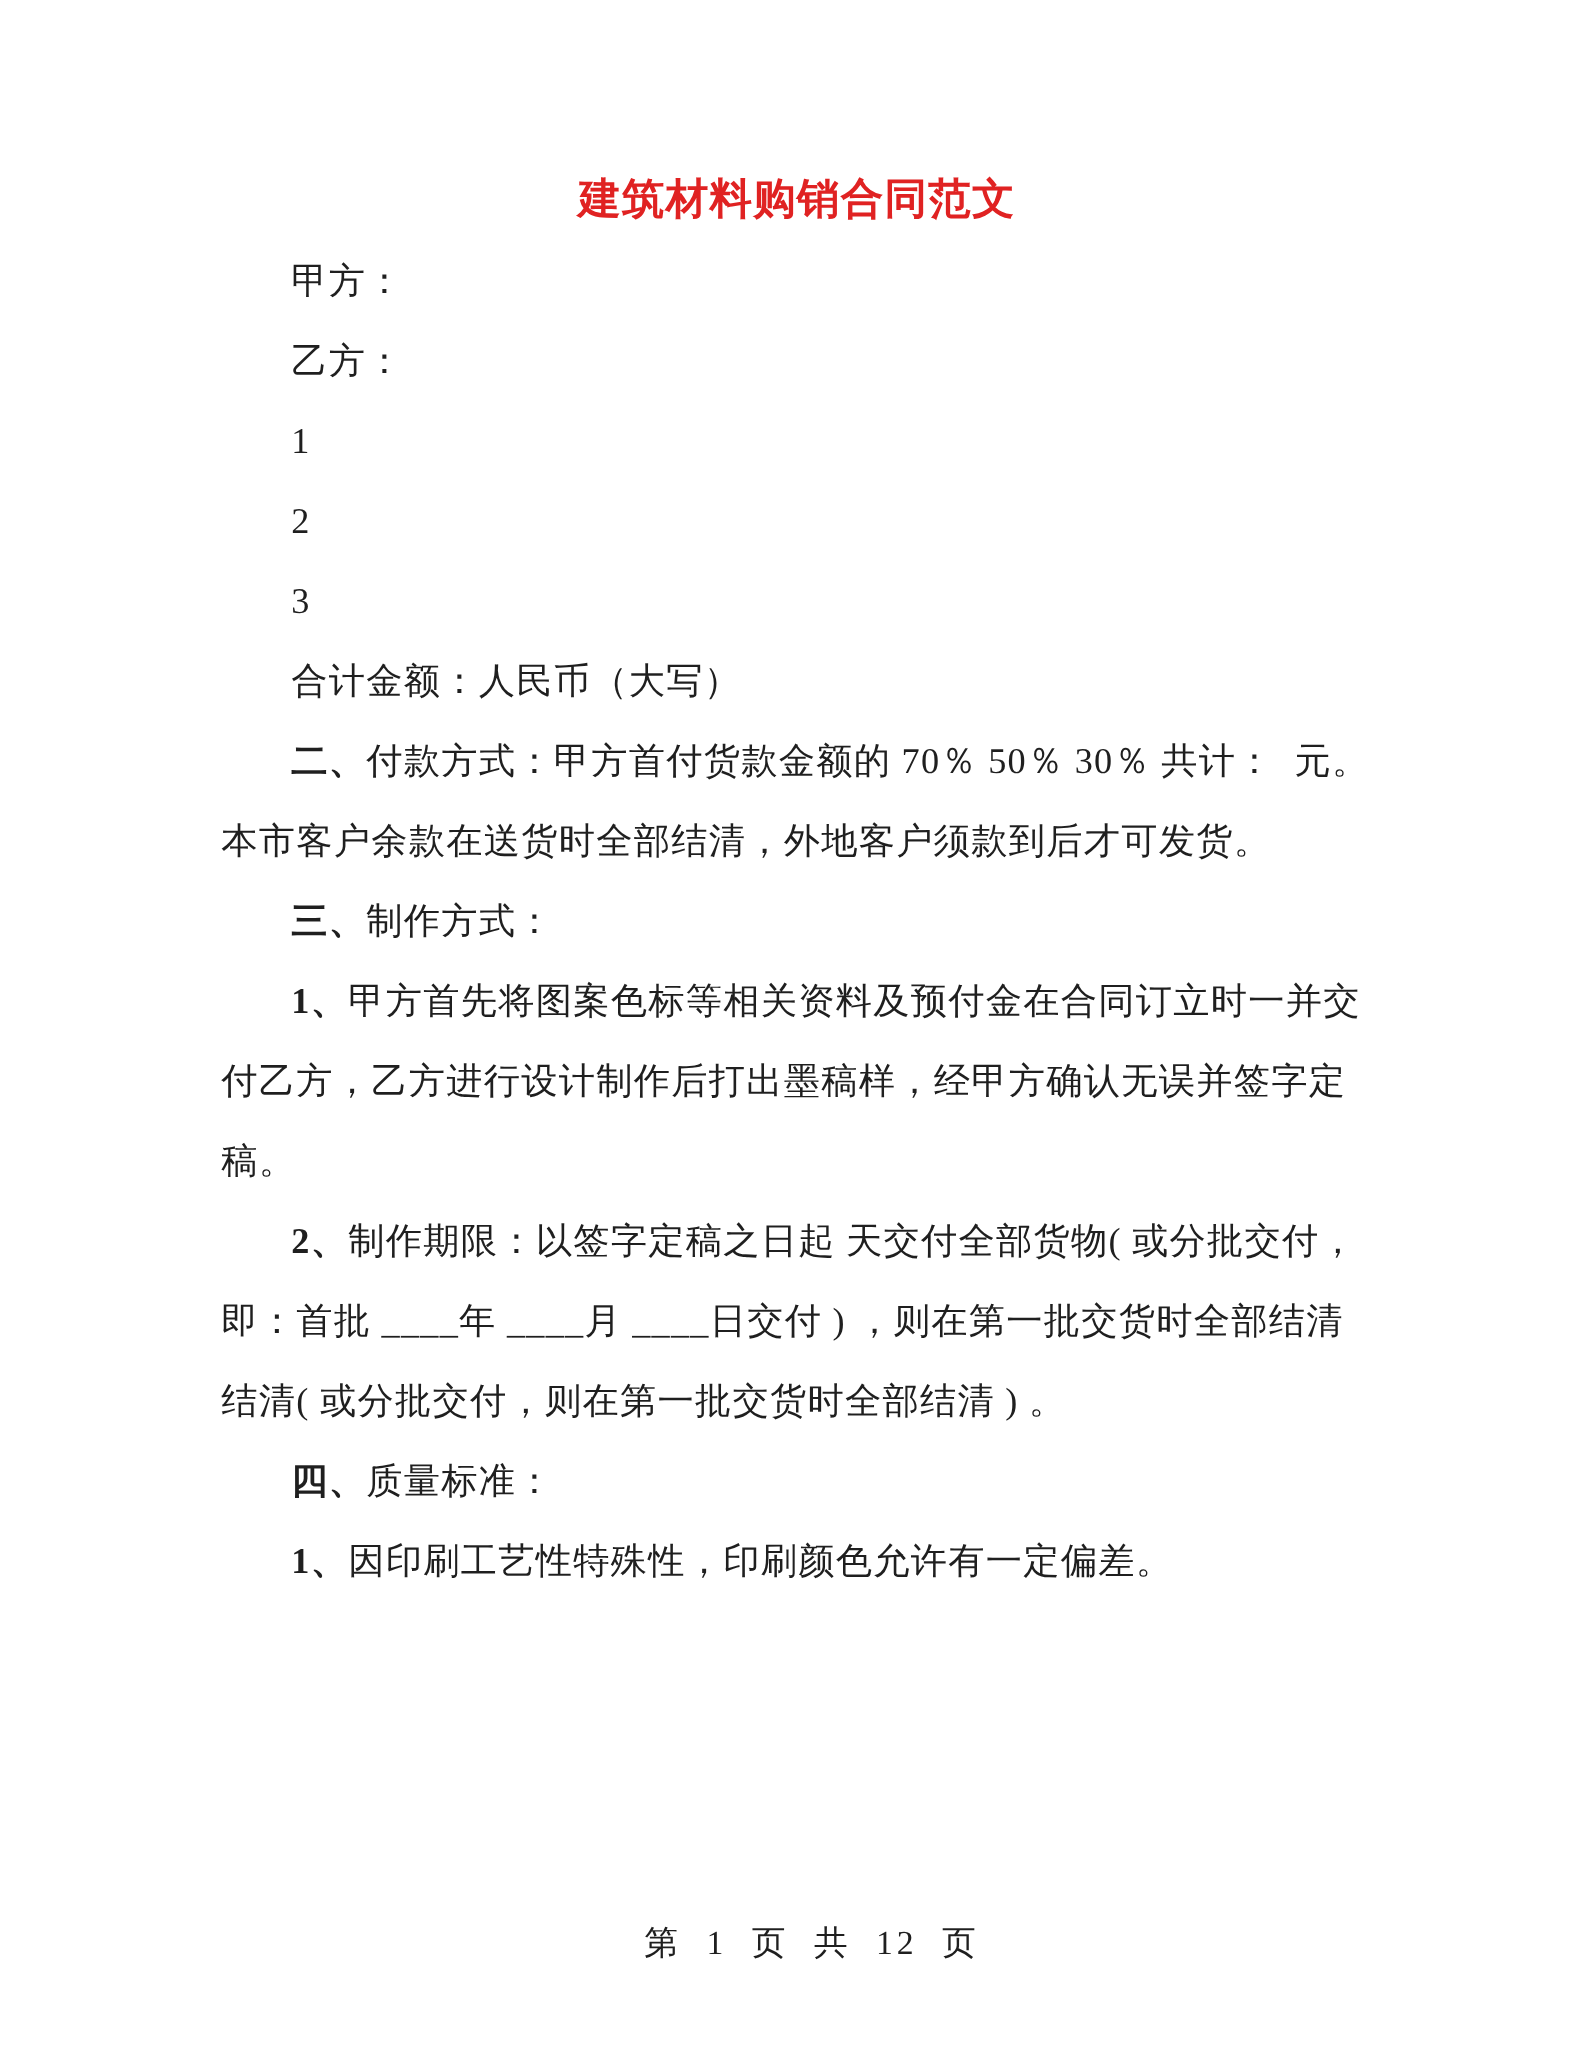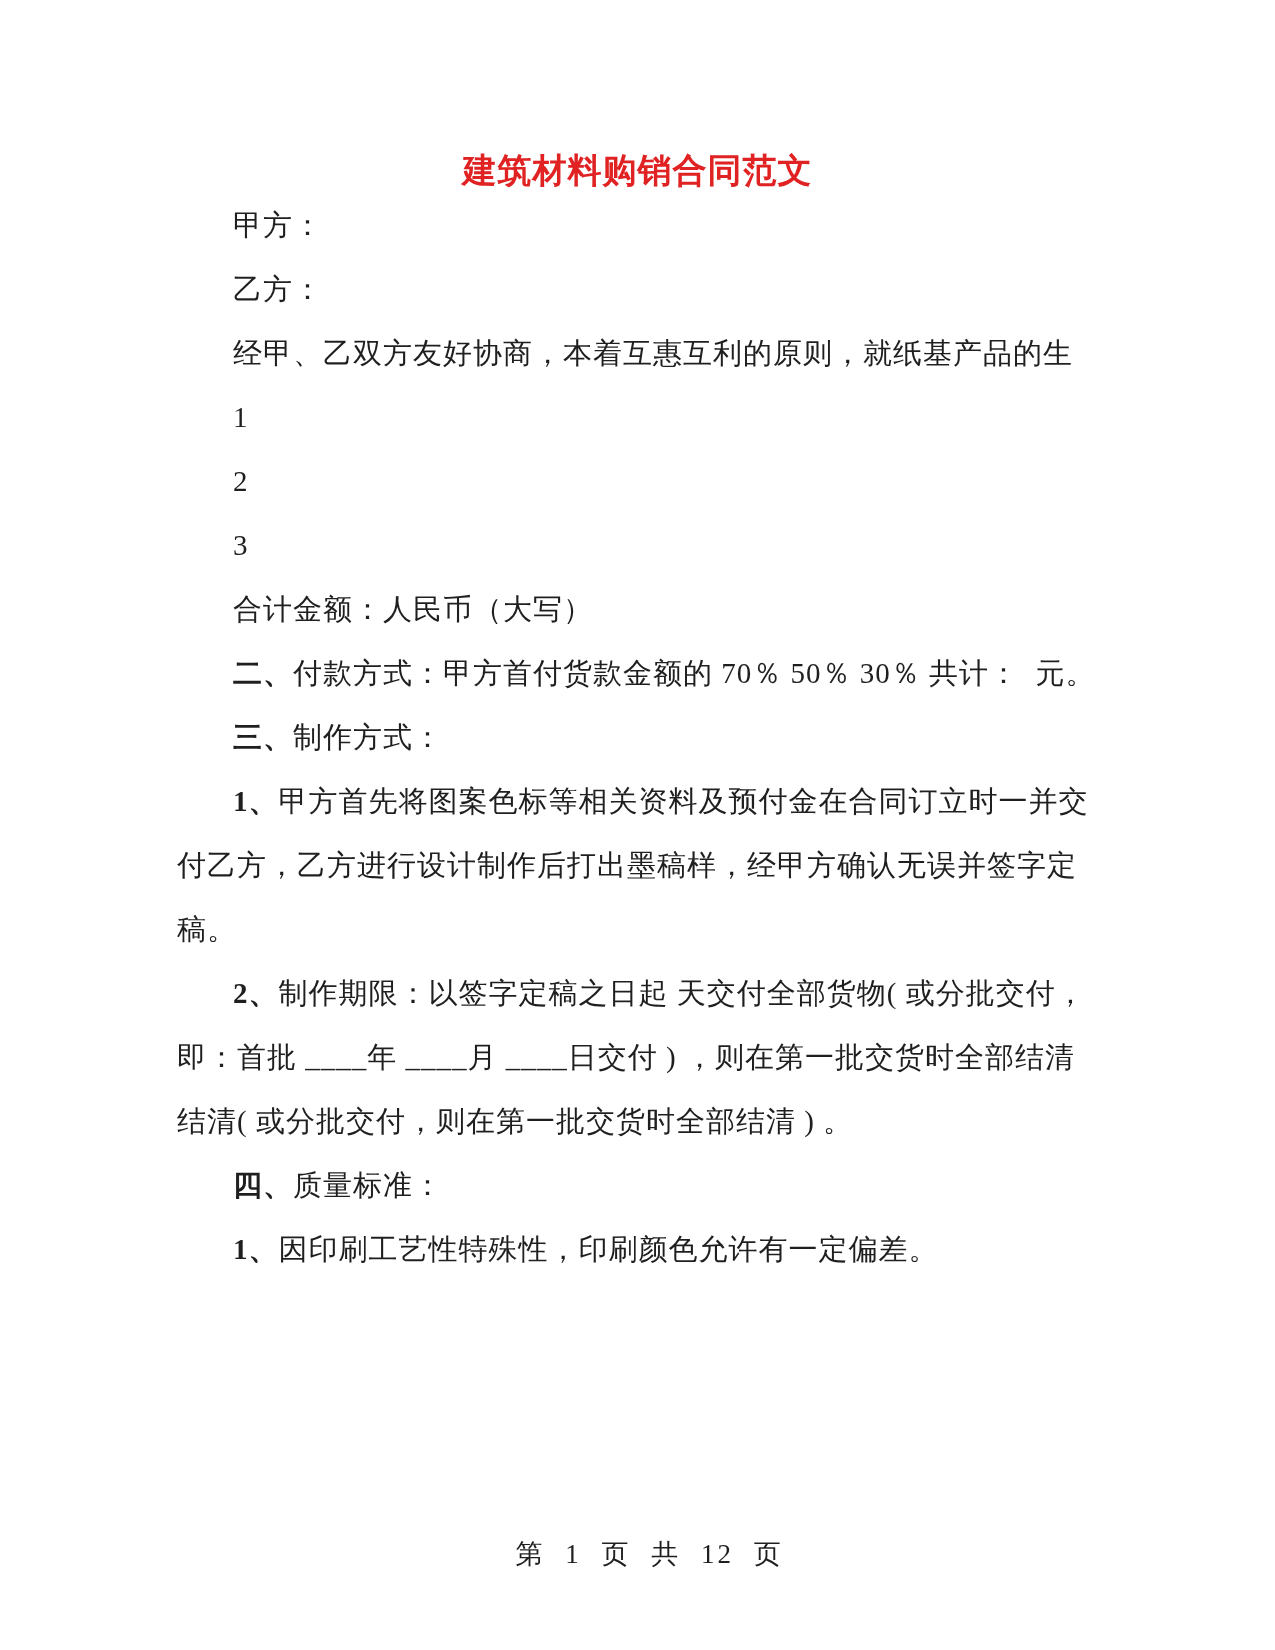--- a/index.html
+++ b/index.html
@@ -11,21 +11,21 @@
     position: relative;
     width: 1275px;
     height: 1650px;
     background: #ffffff;
     overflow: hidden;
     font-family: "Liberation Serif", "DejaVu Serif", serif;
     color: #1f1f1f;
   }
   .doc-title {
     position: absolute;
-    top: 148px;
+    top: 136px;
     left: 0;
     width: 100%;
     margin: 0;
     text-align: center;
     font-size: 34px;
     font-weight: bold;
     letter-spacing: 1px;
   }
   .doc-body {
     position: absolute;
@@ -61,26 +61,26 @@
 </style>
 </head>
 <body>
 
 <div class="page" style="color: rgb(31, 31, 31);">
   <h1 class="doc-title" style="color: rgb(224, 34, 34);">建筑材料购销合同范文</h1>
 
   <div class="doc-body" id="doc-body">
       <div class="doc-line indent"><span class="seg-regular">甲方：</span></div>
       <div class="doc-line indent"><span class="seg-regular">乙方：</span></div>
-      <div class="doc-line indent"><span class="seg-regular">经甲、乙双方友好协商，本着互惠互利的原则，就纸基产品的生</span></div>
       <div class="doc-line indent"><span class="seg-regular">1</span></div>
       <div class="doc-line indent"><span class="seg-regular">2</span></div>
       <div class="doc-line indent"><span class="seg-regular">3</span></div>
       <div class="doc-line indent"><span class="seg-regular">合计金额：人民币（大写）</span></div>
       <div class="doc-line indent"><span class="seg-bold">二、</span><span class="seg-regular">付款方式：甲方首付货款金额的 70％ 50％ 30％ 共计：  元。</span></div>
+      <div class="doc-line"><span class="seg-regular">本市客户余款在送货时全部结清，外地客户须款到后才可发货。</span></div>
       <div class="doc-line indent"><span class="seg-bold">三、</span><span class="seg-regular">制作方式：</span></div>
       <div class="doc-line indent"><span class="seg-bold">1、</span><span class="seg-regular">甲方首先将图案色标等相关资料及预付金在合同订立时一并交</span></div>
       <div class="doc-line"><span class="seg-regular">付乙方，乙方进行设计制作后打出墨稿样，经甲方确认无误并签字定</span></div>
       <div class="doc-line"><span class="seg-regular">稿。</span></div>
       <div class="doc-line indent"><span class="seg-bold">2、</span><span class="seg-regular">制作期限：以签字定稿之日起 天交付全部货物( 或分批交付，</span></div>
       <div class="doc-line"><span class="seg-regular">即：首批 ____年 ____月 ____日交付 ) ，则在第一批交货时全部结清</span></div>
       <div class="doc-line"><span class="seg-regular">结清( 或分批交付，则在第一批交货时全部结清 ) 。</span></div>
       <div class="doc-line indent"><span class="seg-bold">四、</span><span class="seg-regular">质量标准：</span></div>
       <div class="doc-line indent"><span class="seg-bold">1、</span><span class="seg-regular">因印刷工艺性特殊性，印刷颜色允许有一定偏差。</span></div>
     </div>

